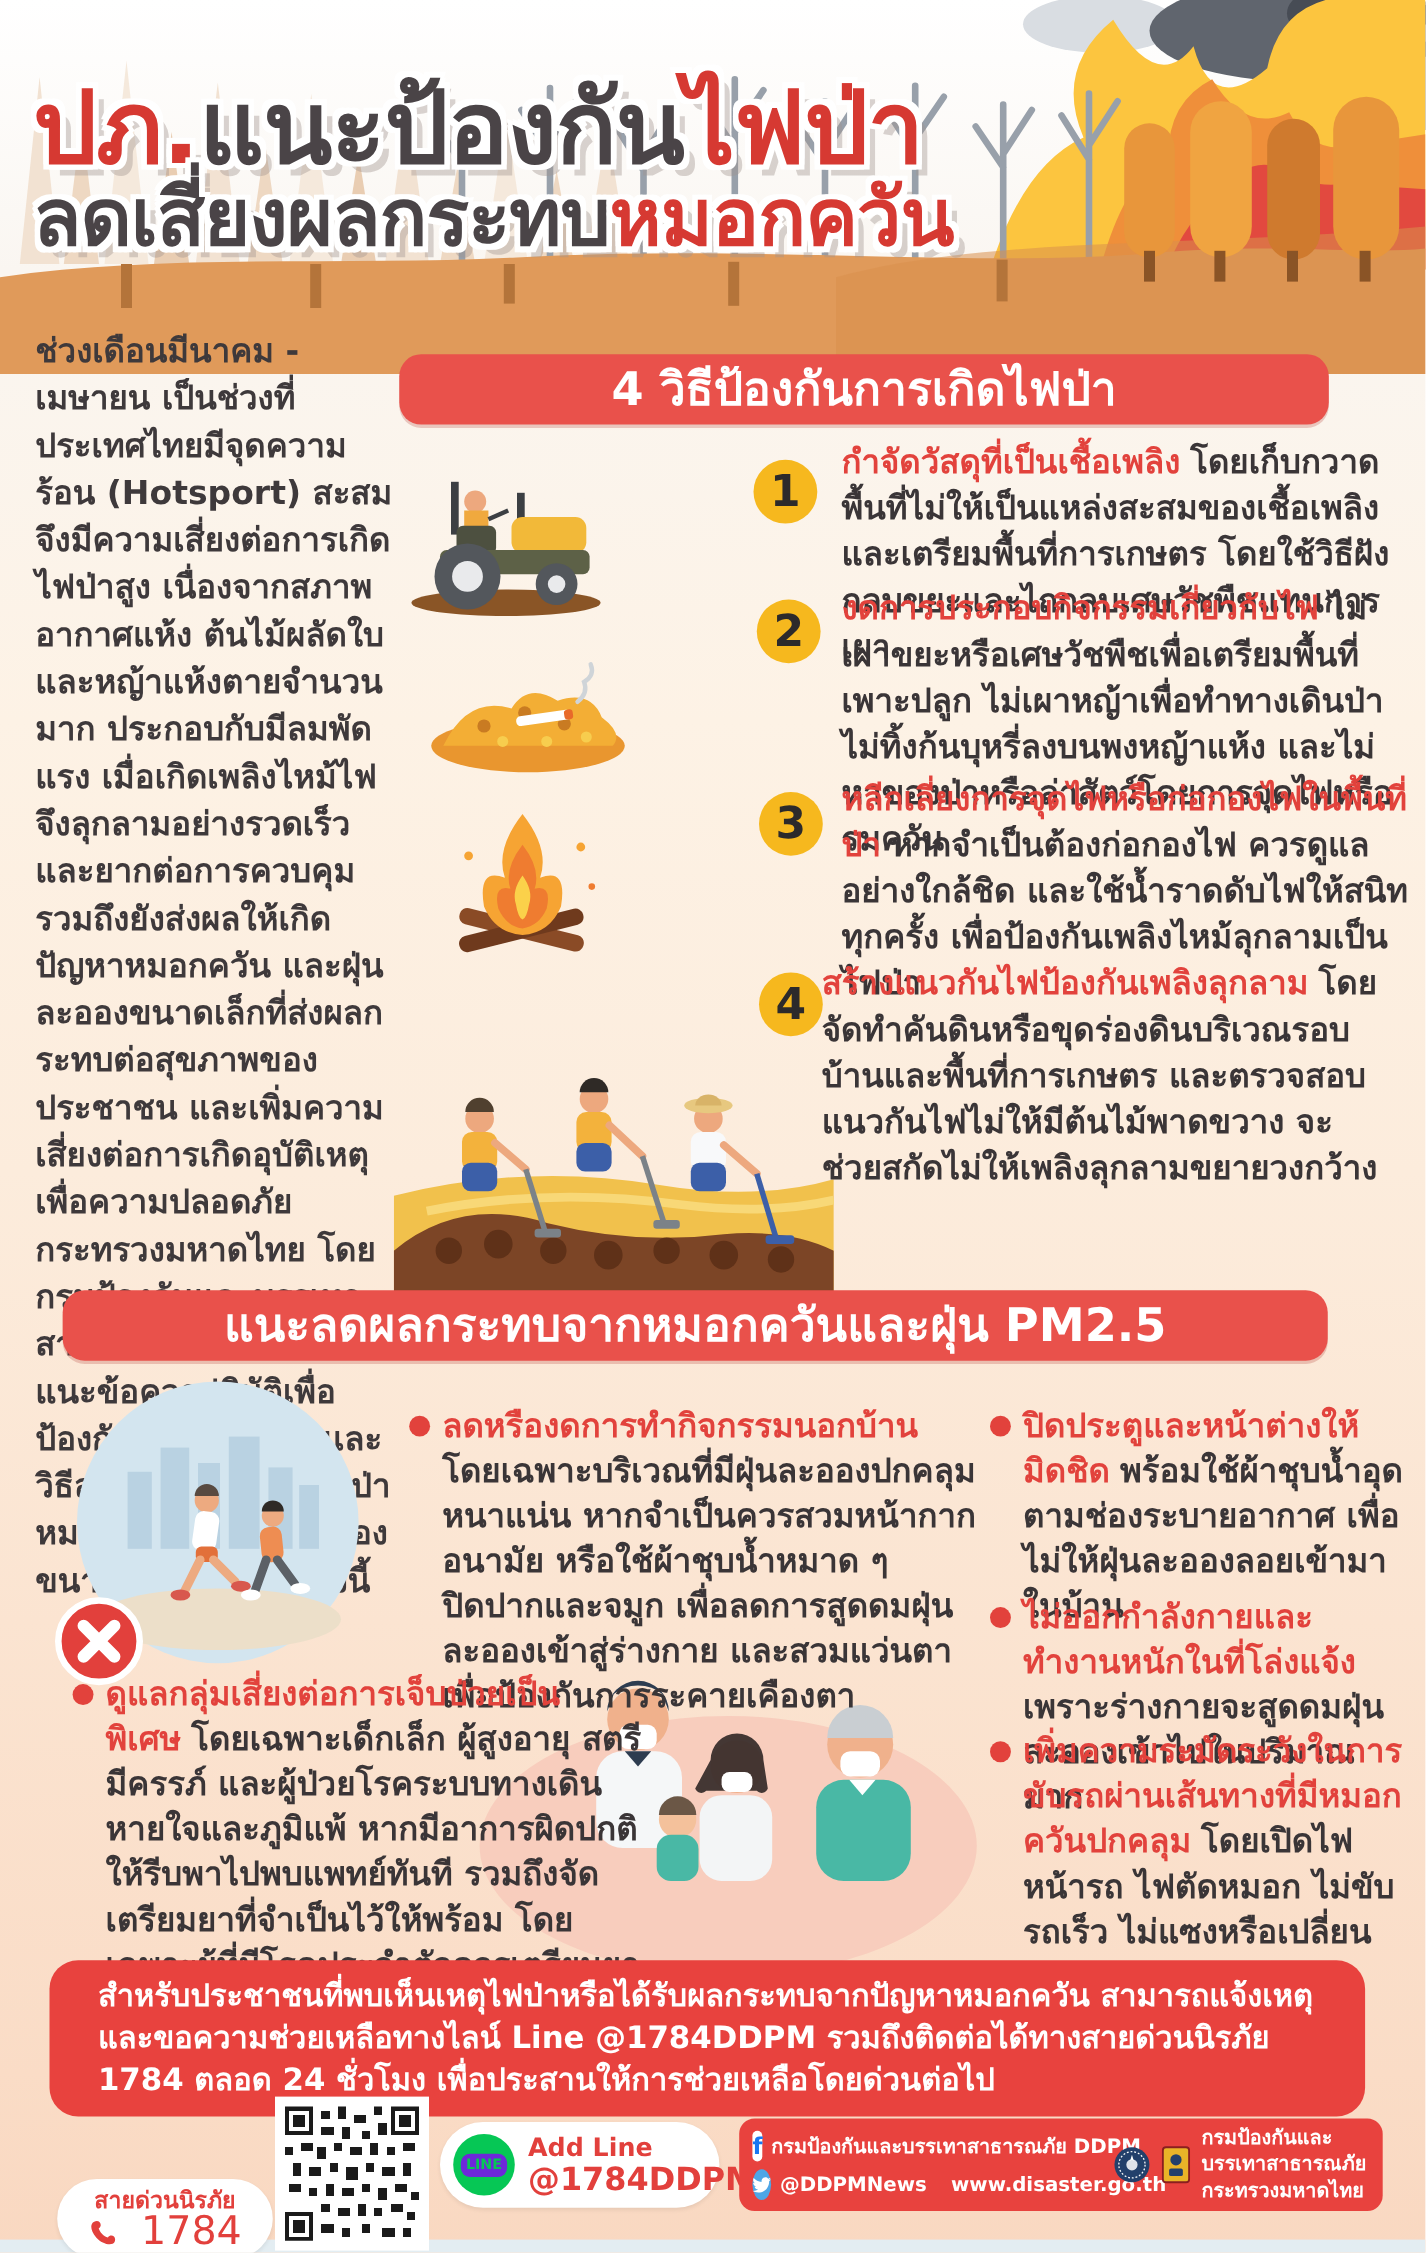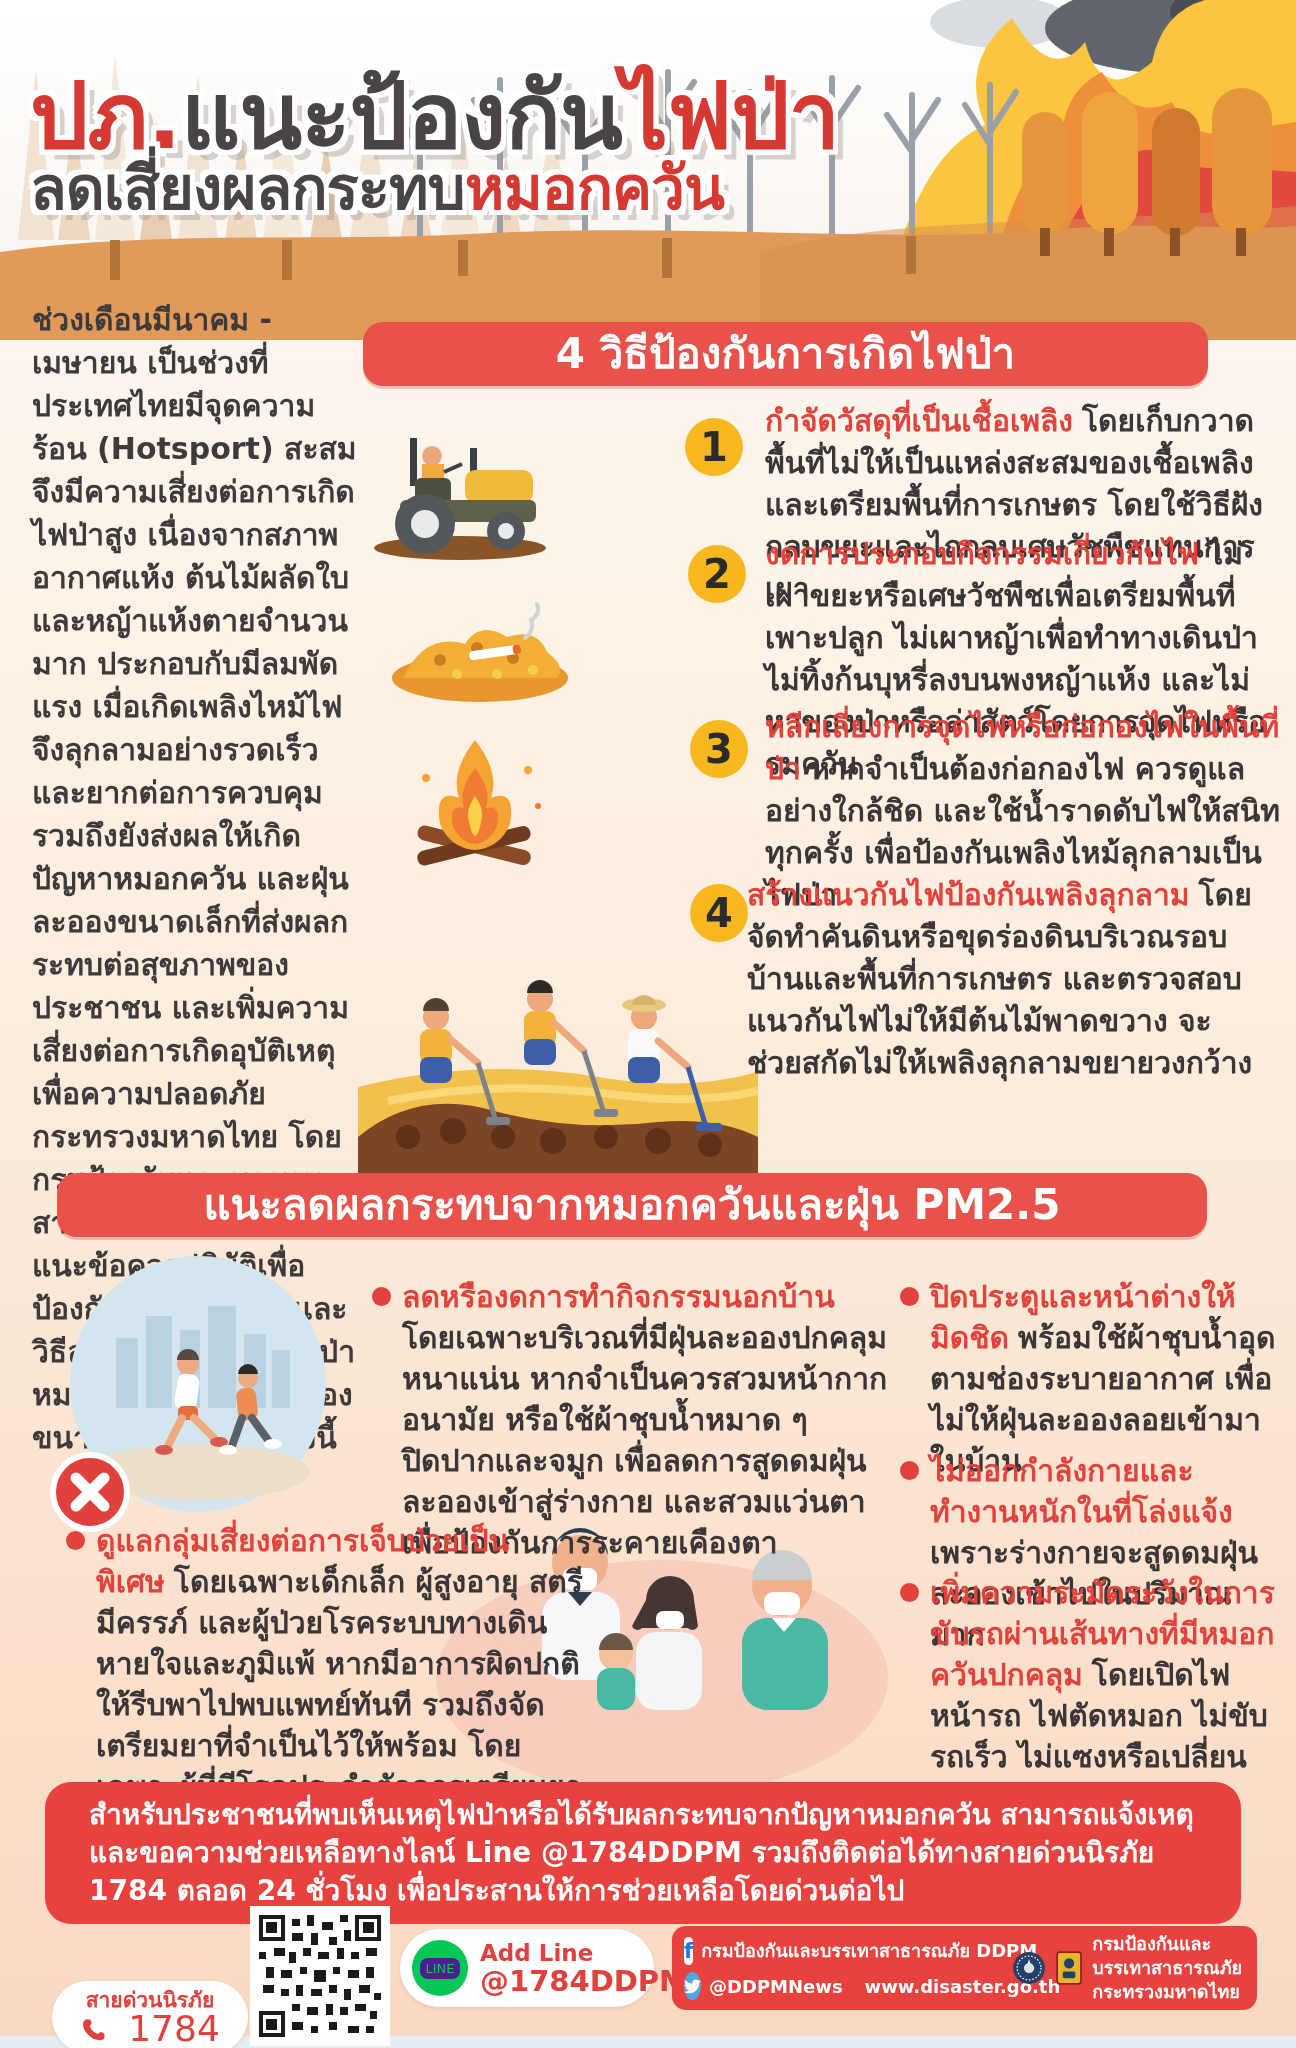--- a/index.html
+++ b/index.html
@@ -6,21 +6,21 @@
   *{box-sizing:border-box;font-family:"DejaVu Sans","Liberation Sans",sans-serif;}
   .poster{position:relative;width:1296px;height:2048px;overflow:hidden;
     background:linear-gradient(180deg,#ffffff 0%,#faf6f1 12%,#fdf2e5 32%,#fcecdc 52%,#fbe4d1 72%,#fadcc6 92%,#f9d8c1 100%);}
   svg{display:block;}
   .abs{position:absolute;}
 
   
   .title-line{position:absolute;left:30px;font-weight:700;letter-spacing:-1px;white-space:nowrap;z-index:6;
     text-shadow:-5px -5px 0 #fff,5px -5px 0 #fff,-5px 5px 0 #fff,5px 5px 0 #fff,-5px 0 0 #fff,5px 0 0 #fff,0 -5px 0 #fff,0 5px 0 #fff,10px 10px 0 rgba(160,148,142,.40);}
   .title-l1{top:42px;font-size:92px;}
-  .title-l2{top:140px;font-size:60px;}
+  .title-l2{top:140px;font-size:72px;}
   .t-red{color:#d63932;}
   .t-dark{color:#4a4447;}
 
   
   .intro{position:absolute;left:32px;top:298px;width:334px;font-size:30px;line-height:43px;
     font-weight:700;color:#3e393b;z-index:5;}
 
   
   .banner{position:absolute;background:#e9514b;color:#ffffff;font-weight:700;text-align:center;
     border-radius:20px;z-index:6;box-shadow:0 3px 0 rgba(180,60,50,.25);}
@@ -42,21 +42,21 @@
     color:#fff;font-weight:700;font-size:28px;line-height:38px;padding:14px 44px;z-index:6;}
 
   
   .pill{position:absolute;background:#ffffff;border-radius:40px;z-index:7;box-shadow:0 2px 4px rgba(0,0,0,.08);}
   .hotline{left:52px;top:1981px;width:196px;height:72px;text-align:center;padding-top:8px;}
   .hotline .lbl{font-size:21px;color:#e2403c;font-weight:700;line-height:22px;}
   .hotline .num{font-size:36px;color:#e2403c;font-weight:400;line-height:36px;display:flex;align-items:center;justify-content:center;gap:22px;}
   .qr{position:absolute;left:250px;top:1906px;width:140px;height:140px;background:#fff;padding:9px;z-index:7;}
   .addline{left:400px;top:1929px;width:254px;height:78px;display:flex;align-items:center;gap:12px;padding-left:12px;}
   .line-circle{width:56px;height:56px;border-radius:50%;background:#06c755;display:flex;align-items:center;justify-content:center;flex:0 0 auto;}
-  .line-bubble{background:#4c1d95;border-radius:8px;padding:3px 5px;color:#06c755;font-size:13px;font-weight:400;}
+  .line-bubble{background:#6d28d9;border-radius:8px;padding:3px 5px;color:#06c755;font-size:13px;font-weight:700;}
   .addline .txt .a{color:#e2403c;font-size:23px;font-weight:700;line-height:26px;}
   .addline .txt .b{color:#e2403c;font-size:29px;font-weight:700;line-height:30px;}
   .socialbar{position:absolute;left:672px;top:1926px;width:585px;height:84px;background:#e8423e;border-radius:14px;
     display:flex;align-items:center;gap:10px;padding:8px 12px;z-index:7;color:#fff;}
   .soc-col{display:flex;flex-direction:column;gap:7px;min-width:318px;}
   .soc-row{display:flex;align-items:center;gap:8px;font-size:18px;font-weight:700;color:#fff;white-space:nowrap;}
   .org-col{font-size:18px;font-weight:700;line-height:24px;color:#fff;}
   .fb-sq{width:28px;height:28px;border-radius:6px;background:#fff;color:#1877f2;font-size:21px;font-weight:700;
     display:flex;align-items:center;justify-content:center;}
   .tw-c{width:28px;height:28px;border-radius:50%;background:#4ea6e6;display:flex;align-items:center;justify-content:center;}

